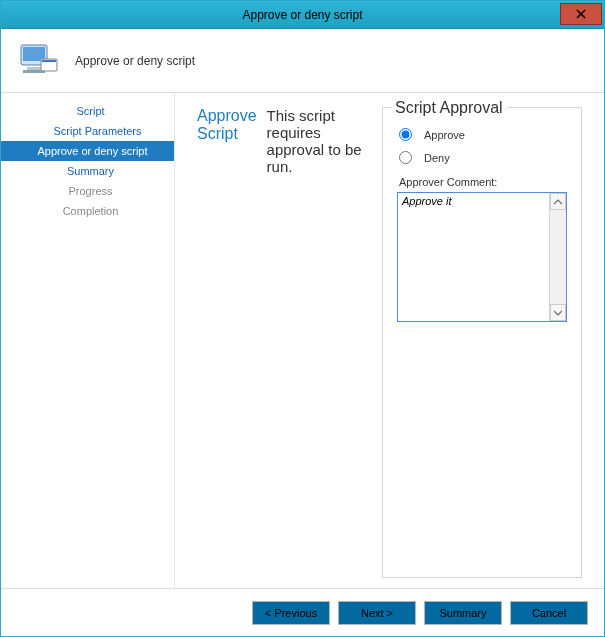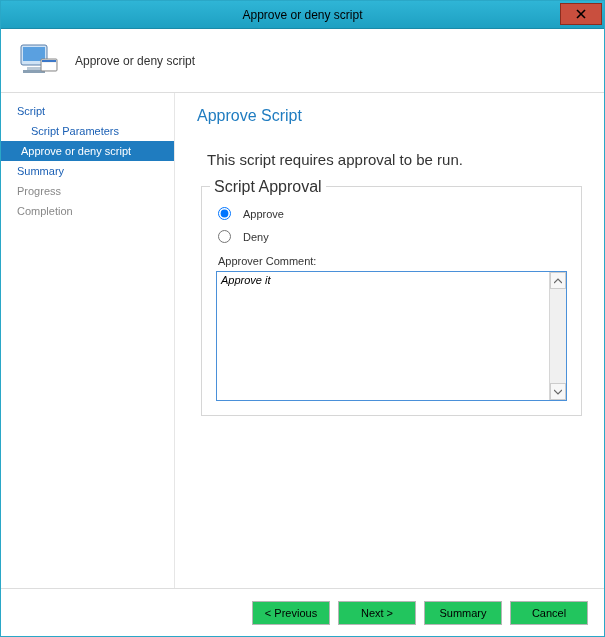--- a/index.html
+++ b/index.html
@@ -73,40 +73,41 @@
   .body {
     flex: 1;
     display: flex;
     overflow: hidden;
   }
   .sidebar {
     width: 174px;
     border-right: 1px solid #e6e6e6;
     background: #fff;
     padding-top: 8px;
+    text-align: center;
   }
   .step {
     padding: 4px 10px 4px 16px;
     font-size: 11px;
     color: #1a5fb4;
     cursor: pointer;
     white-space: nowrap;
   }
   .step.indent { padding-left: 30px; }
   .step.indent2 { padding-left: 20px; }
   .step.selected {
     background: #1f7cc0;
     color: #fff;
   }
   .step.inactive { color: #888; }
   .main {
     flex: 1;
     padding: 14px 22px 10px 22px;
     display: flex;
-    flex-direction: column;
+    flex-direction: row;
     overflow: hidden;
   }
   .page-title {
     font-size: 16px;
     color: #1f7cc0;
     font-weight: 400;
     margin-bottom: 26px;
   }
   .instruction {
     font-size: 15px;
@@ -180,21 +181,21 @@
     display: flex;
     align-items: center;
     justify-content: flex-end;
     gap: 8px;
     padding: 0 16px;
     background: #fff;
   }
   .btn {
     min-width: 78px;
     height: 24px;
-    background: #22c55e;
+    background: #0369a1;
     border: 1px solid #b5b5b5;
     font-size: 11px;
     font-family: inherit;
     cursor: pointer;
     padding: 0 10px;
   }
 </style>
 </head>
 <body>
 

